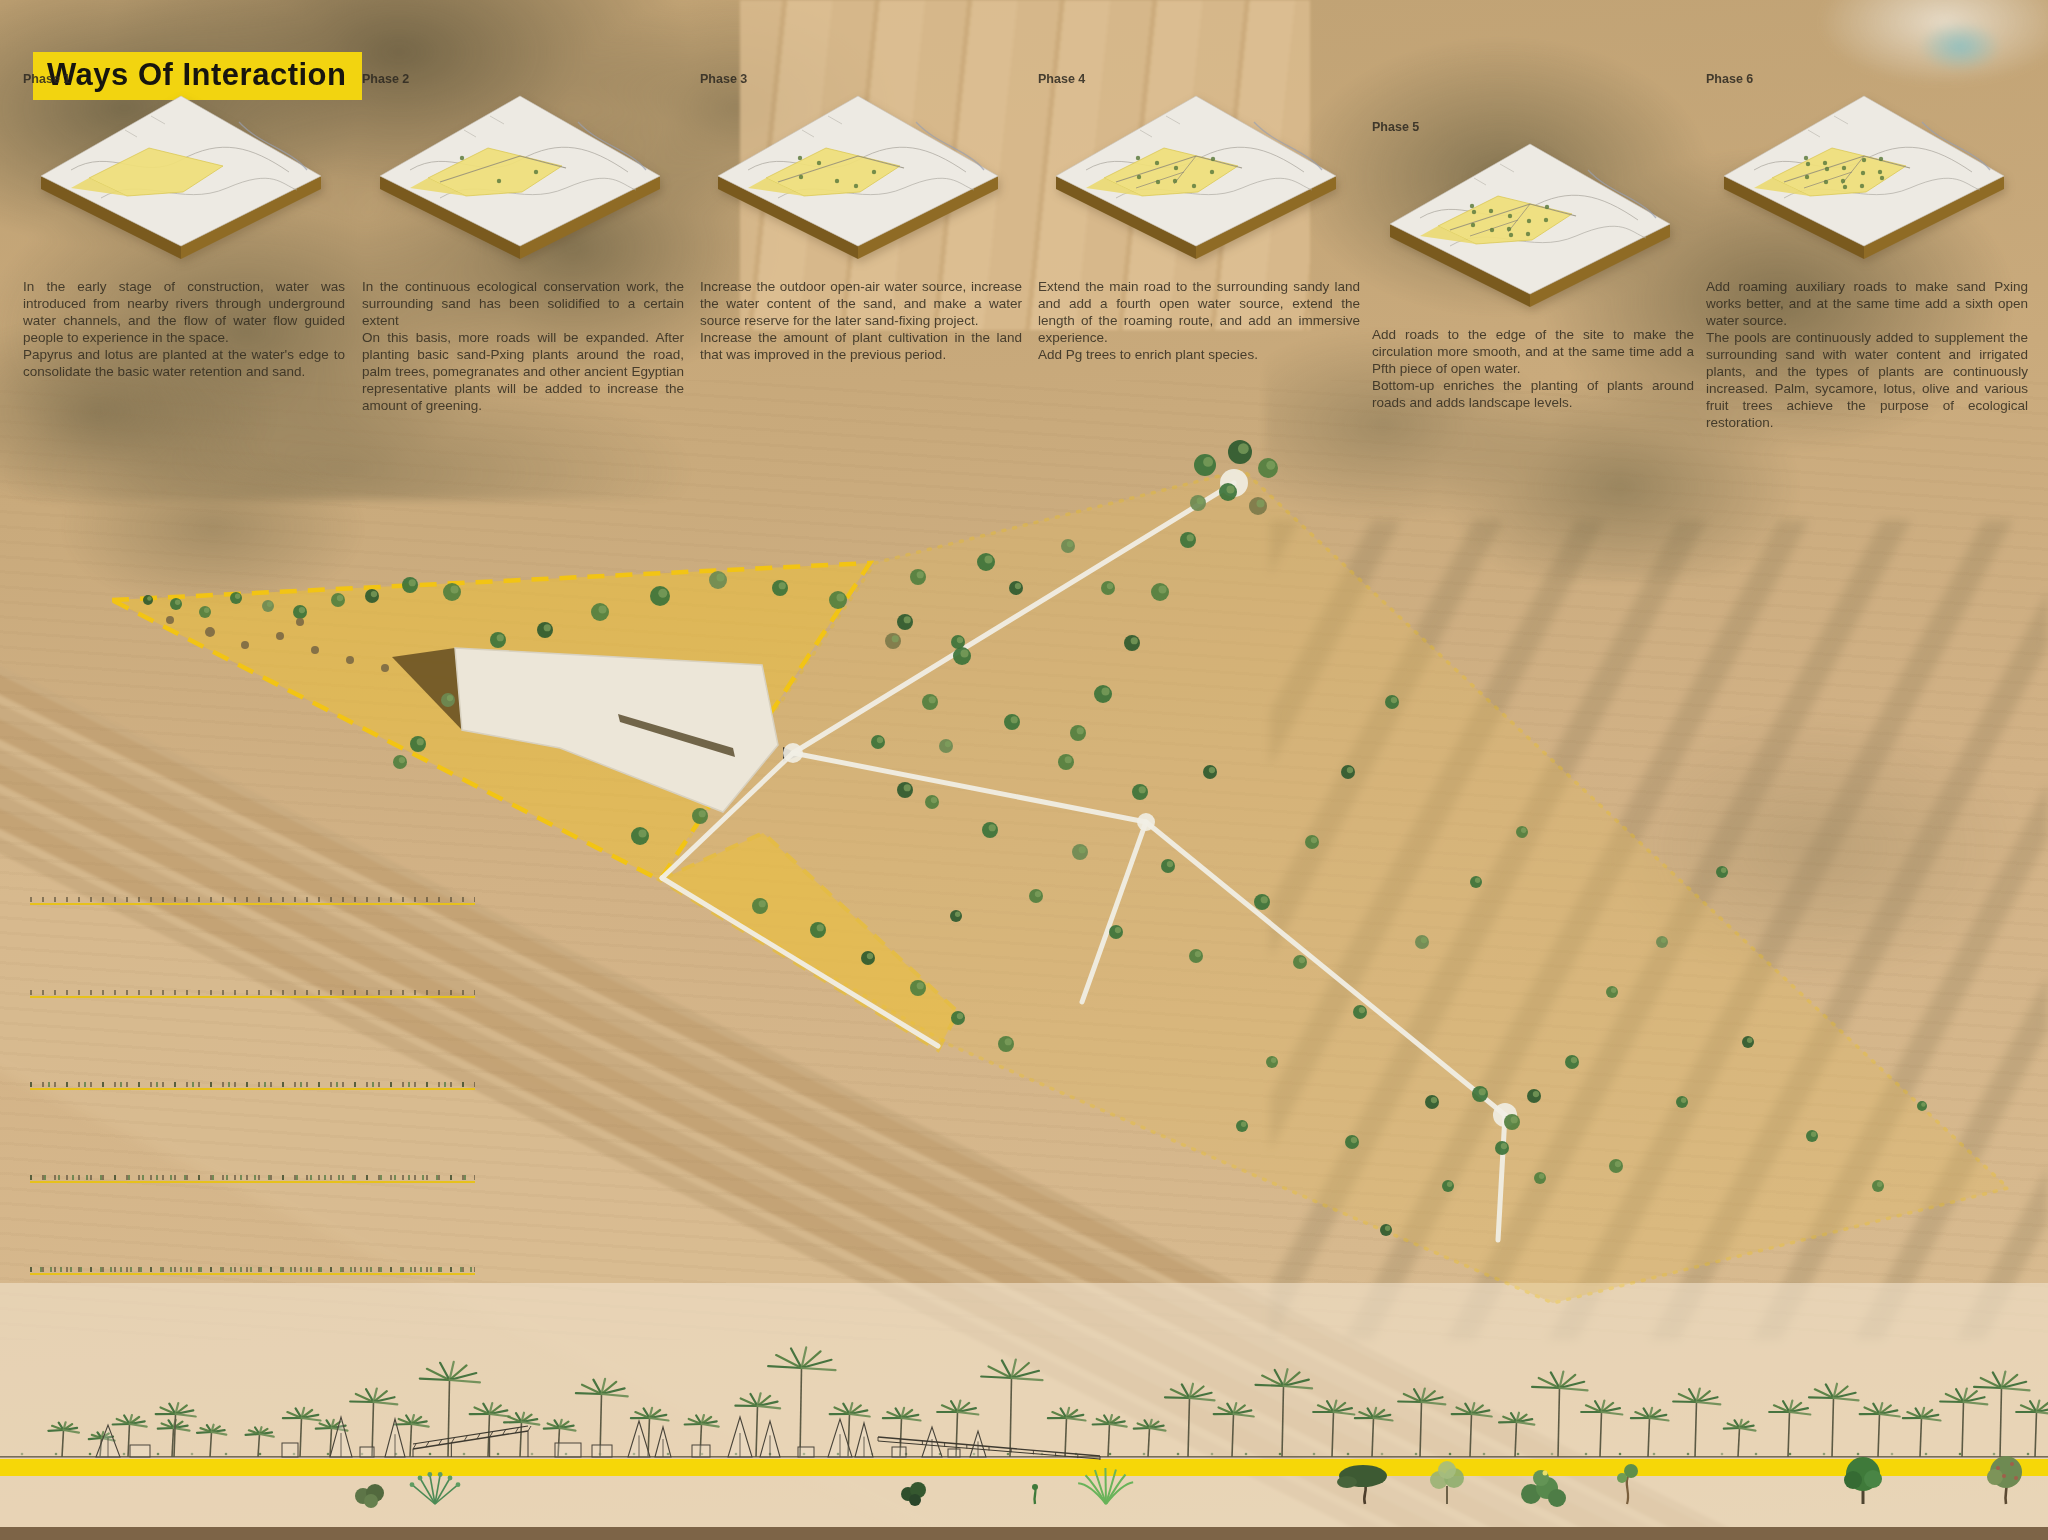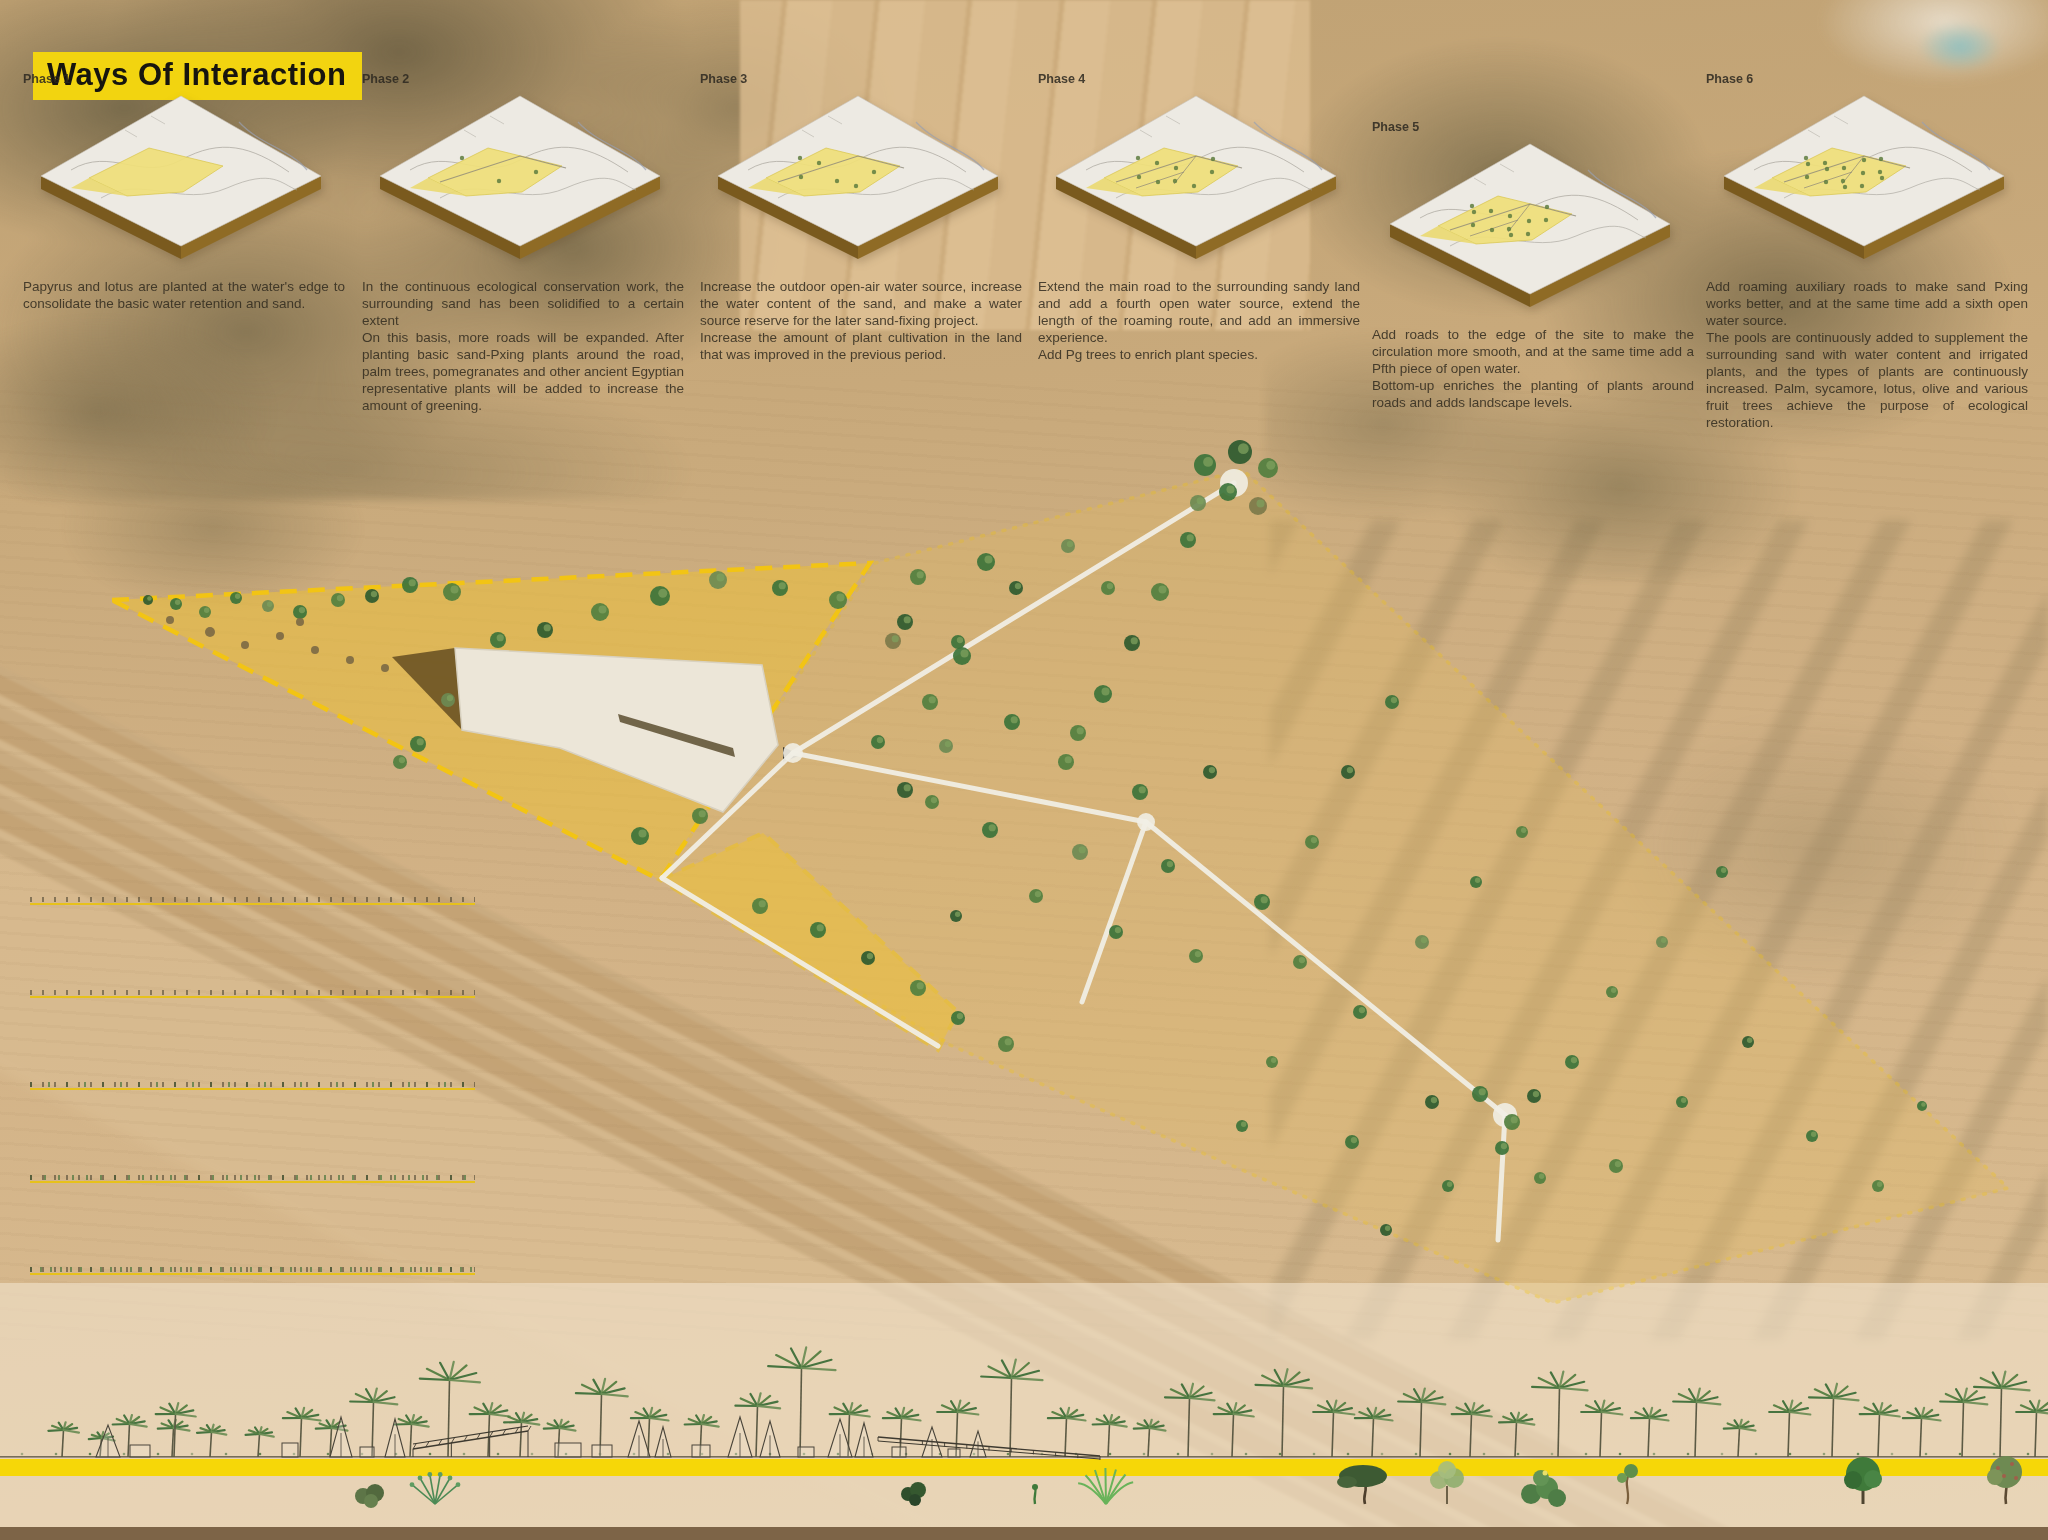--- a/index.html
+++ b/index.html
@@ -870,20 +870,21 @@
     <polygon points="150,10 290,90 150,160 10,90" fill="#edeae3" stroke="#c9c5bc" stroke-width=".6"></polygon>
     <path d="M40,84 C80,60 110,96 150,74 S220,60 258,86" stroke="#a8a49c" stroke-width=".9" fill="none" opacity=".8"></path>
     <path d="M70,112 C110,88 150,122 196,102 S250,98 266,104" stroke="#a8a49c" stroke-width=".9" fill="none" opacity=".7"></path>
     <path d="M208,36 C228,58 260,64 276,84" stroke="#98a0b0" stroke-width="1.3" fill="none" opacity=".7"></path>
     <path d="M120,30 l14,8 m-40,6 l12,7" stroke="#a8a49c" stroke-width=".8" opacity=".6"></path>
     <polygon points="58,92 118,62 192,80 152,106 96,110" fill="#f0e07a" opacity=".92" stroke="#d6c13c" stroke-width=".7"></polygon>
     <polygon points="58,92 96,110 40,102" fill="#ead970" opacity=".9"></polygon>
 
   </svg></div>
         <div class="phase-desc">
+          <p>In the early stage of construction, water was introduced from nearby rivers through underground water channels, and the flow of water flow guided people to experience in the space.</p>
           <p>Papyrus and lotus are planted at the water's edge to consolidate the basic water retention and sand.</p>
         </div>
       </div>
       <div class="phase-col" style="left: 362px;">
         <div class="phase-label">Phase 2</div>
         <div class="phase-diagram"><svg viewBox="0 0 300 190" width="300" height="190">
     <polygon points="150,160 290,90 290,103 150,173" fill="#8f6b25"></polygon>
     <polygon points="10,90 150,160 150,173 10,103" fill="#7a5a1e"></polygon>
     <polygon points="150,10 290,90 150,160 10,90" fill="#edeae3" stroke="#c9c5bc" stroke-width=".6"></polygon>
     <path d="M40,84 C80,60 110,96 150,74 S220,60 258,86" stroke="#a8a49c" stroke-width=".9" fill="none" opacity=".8"></path>

